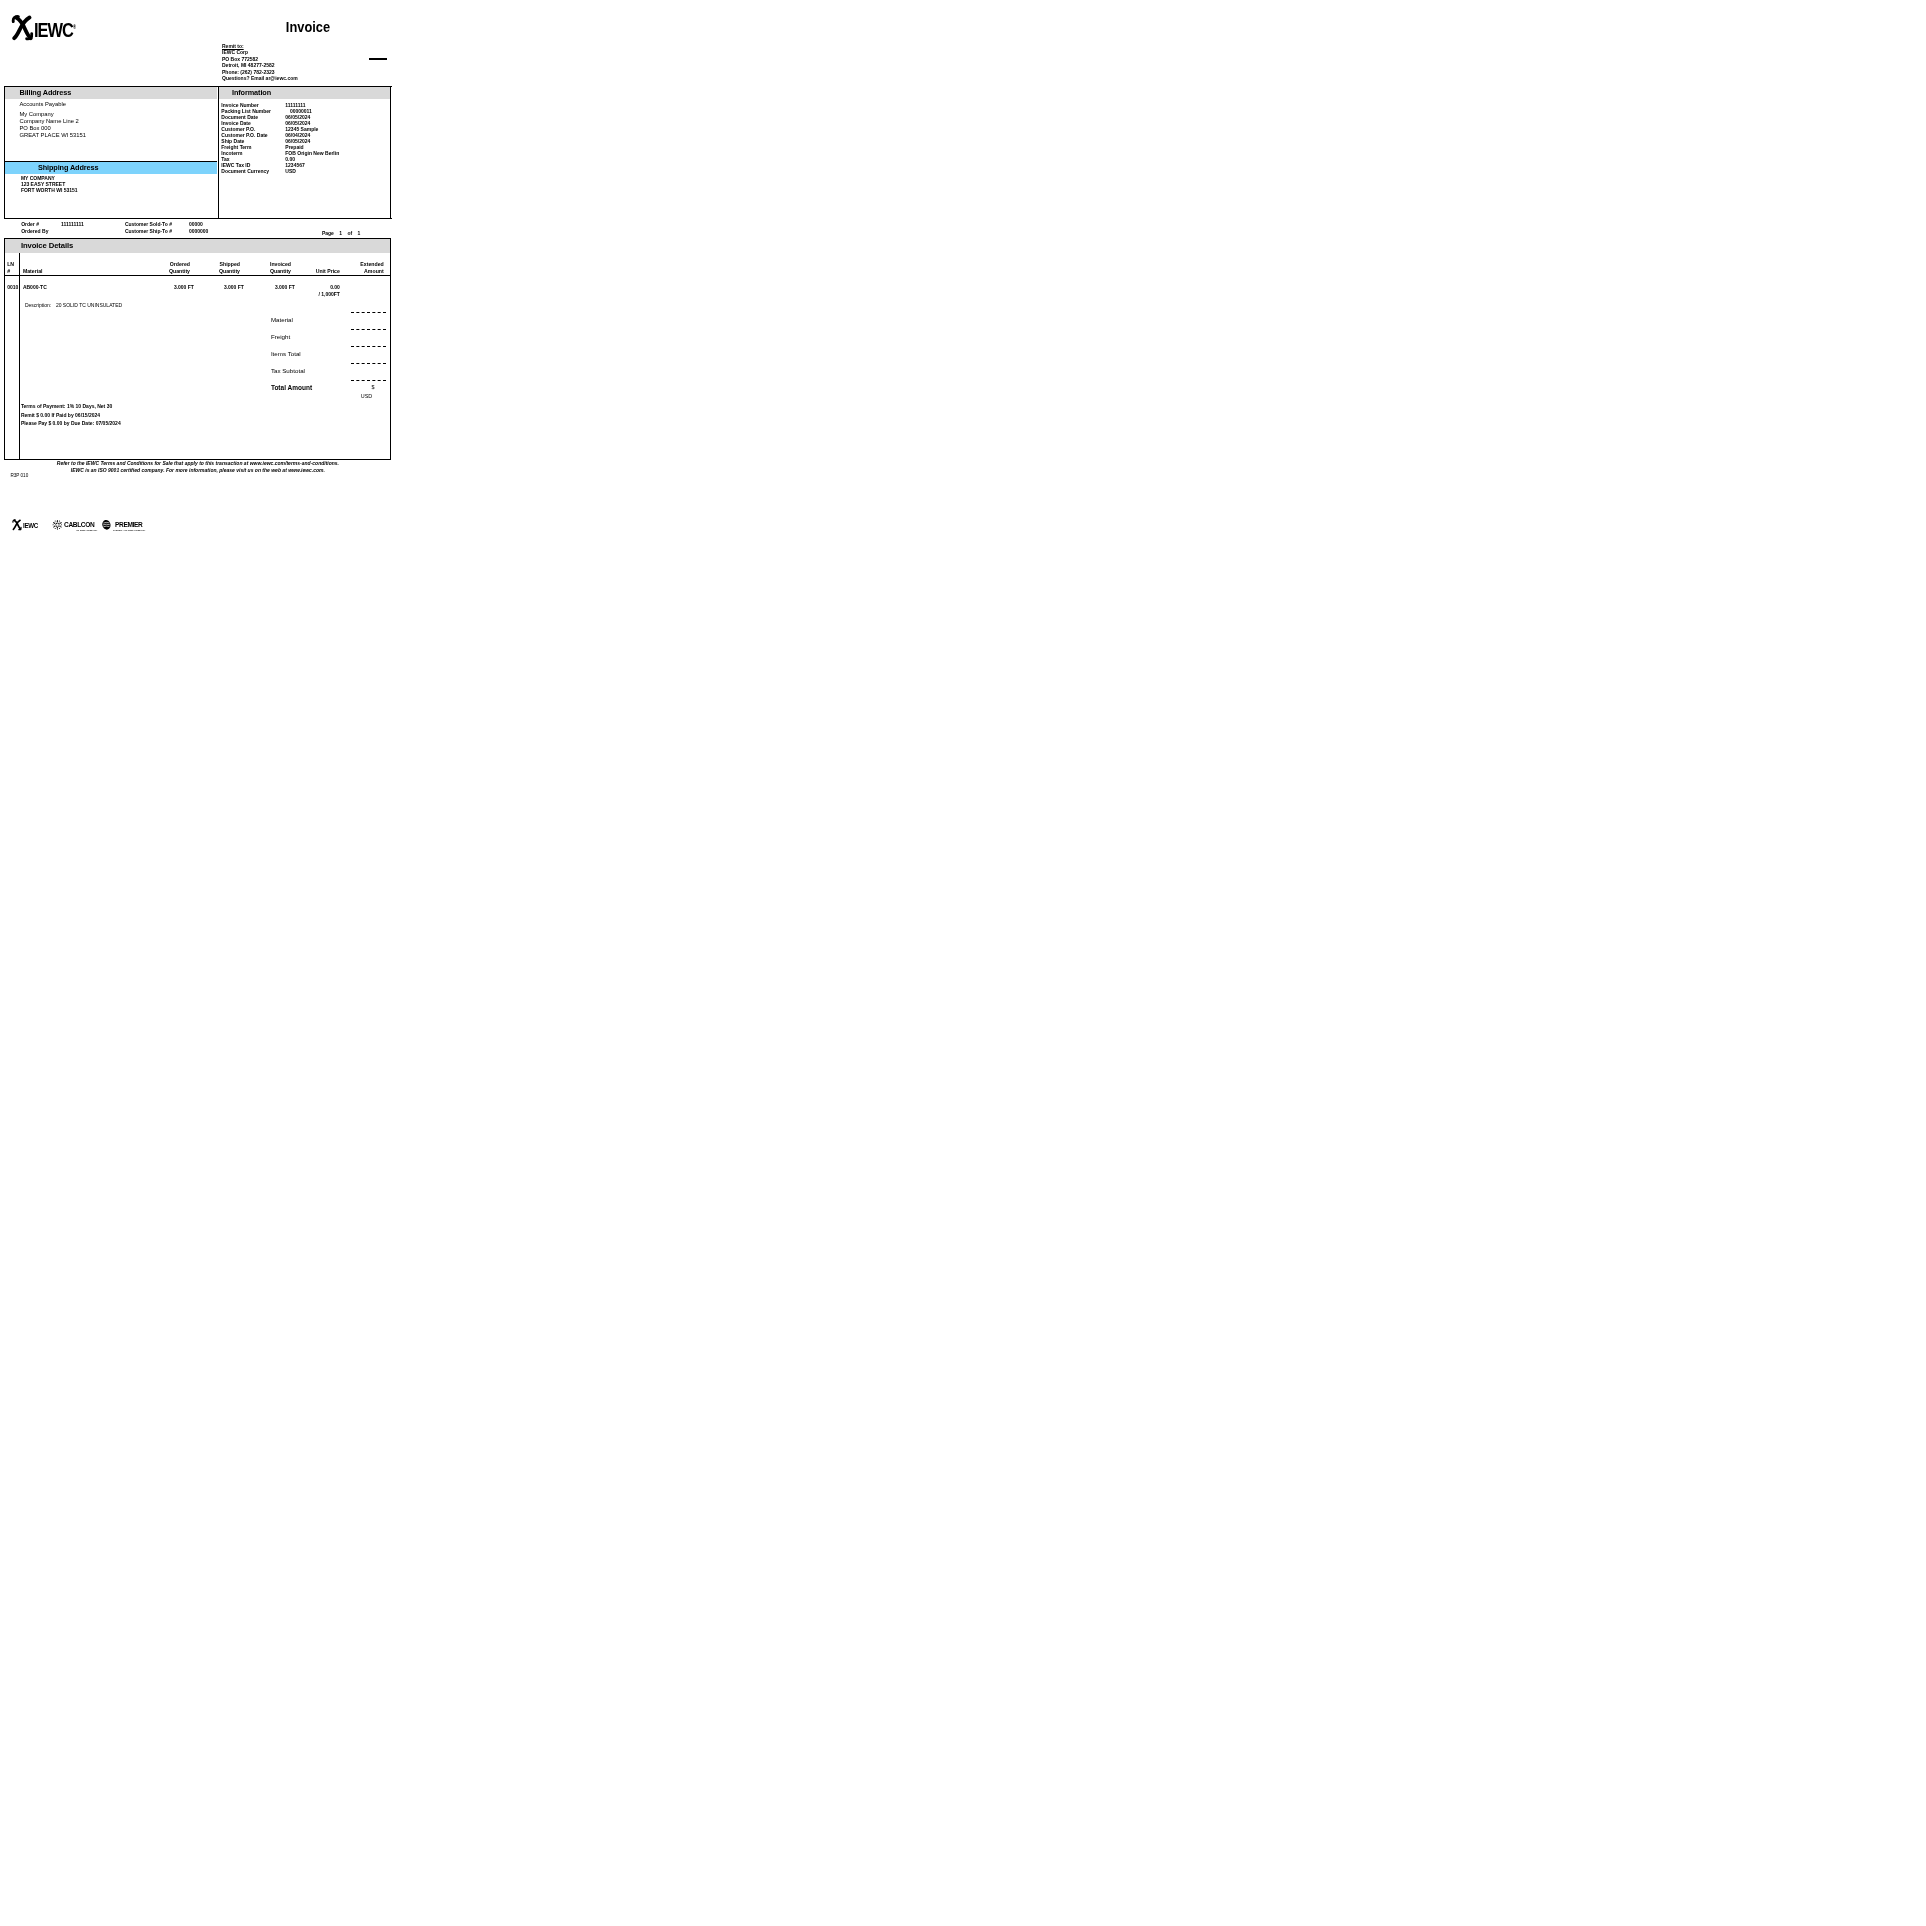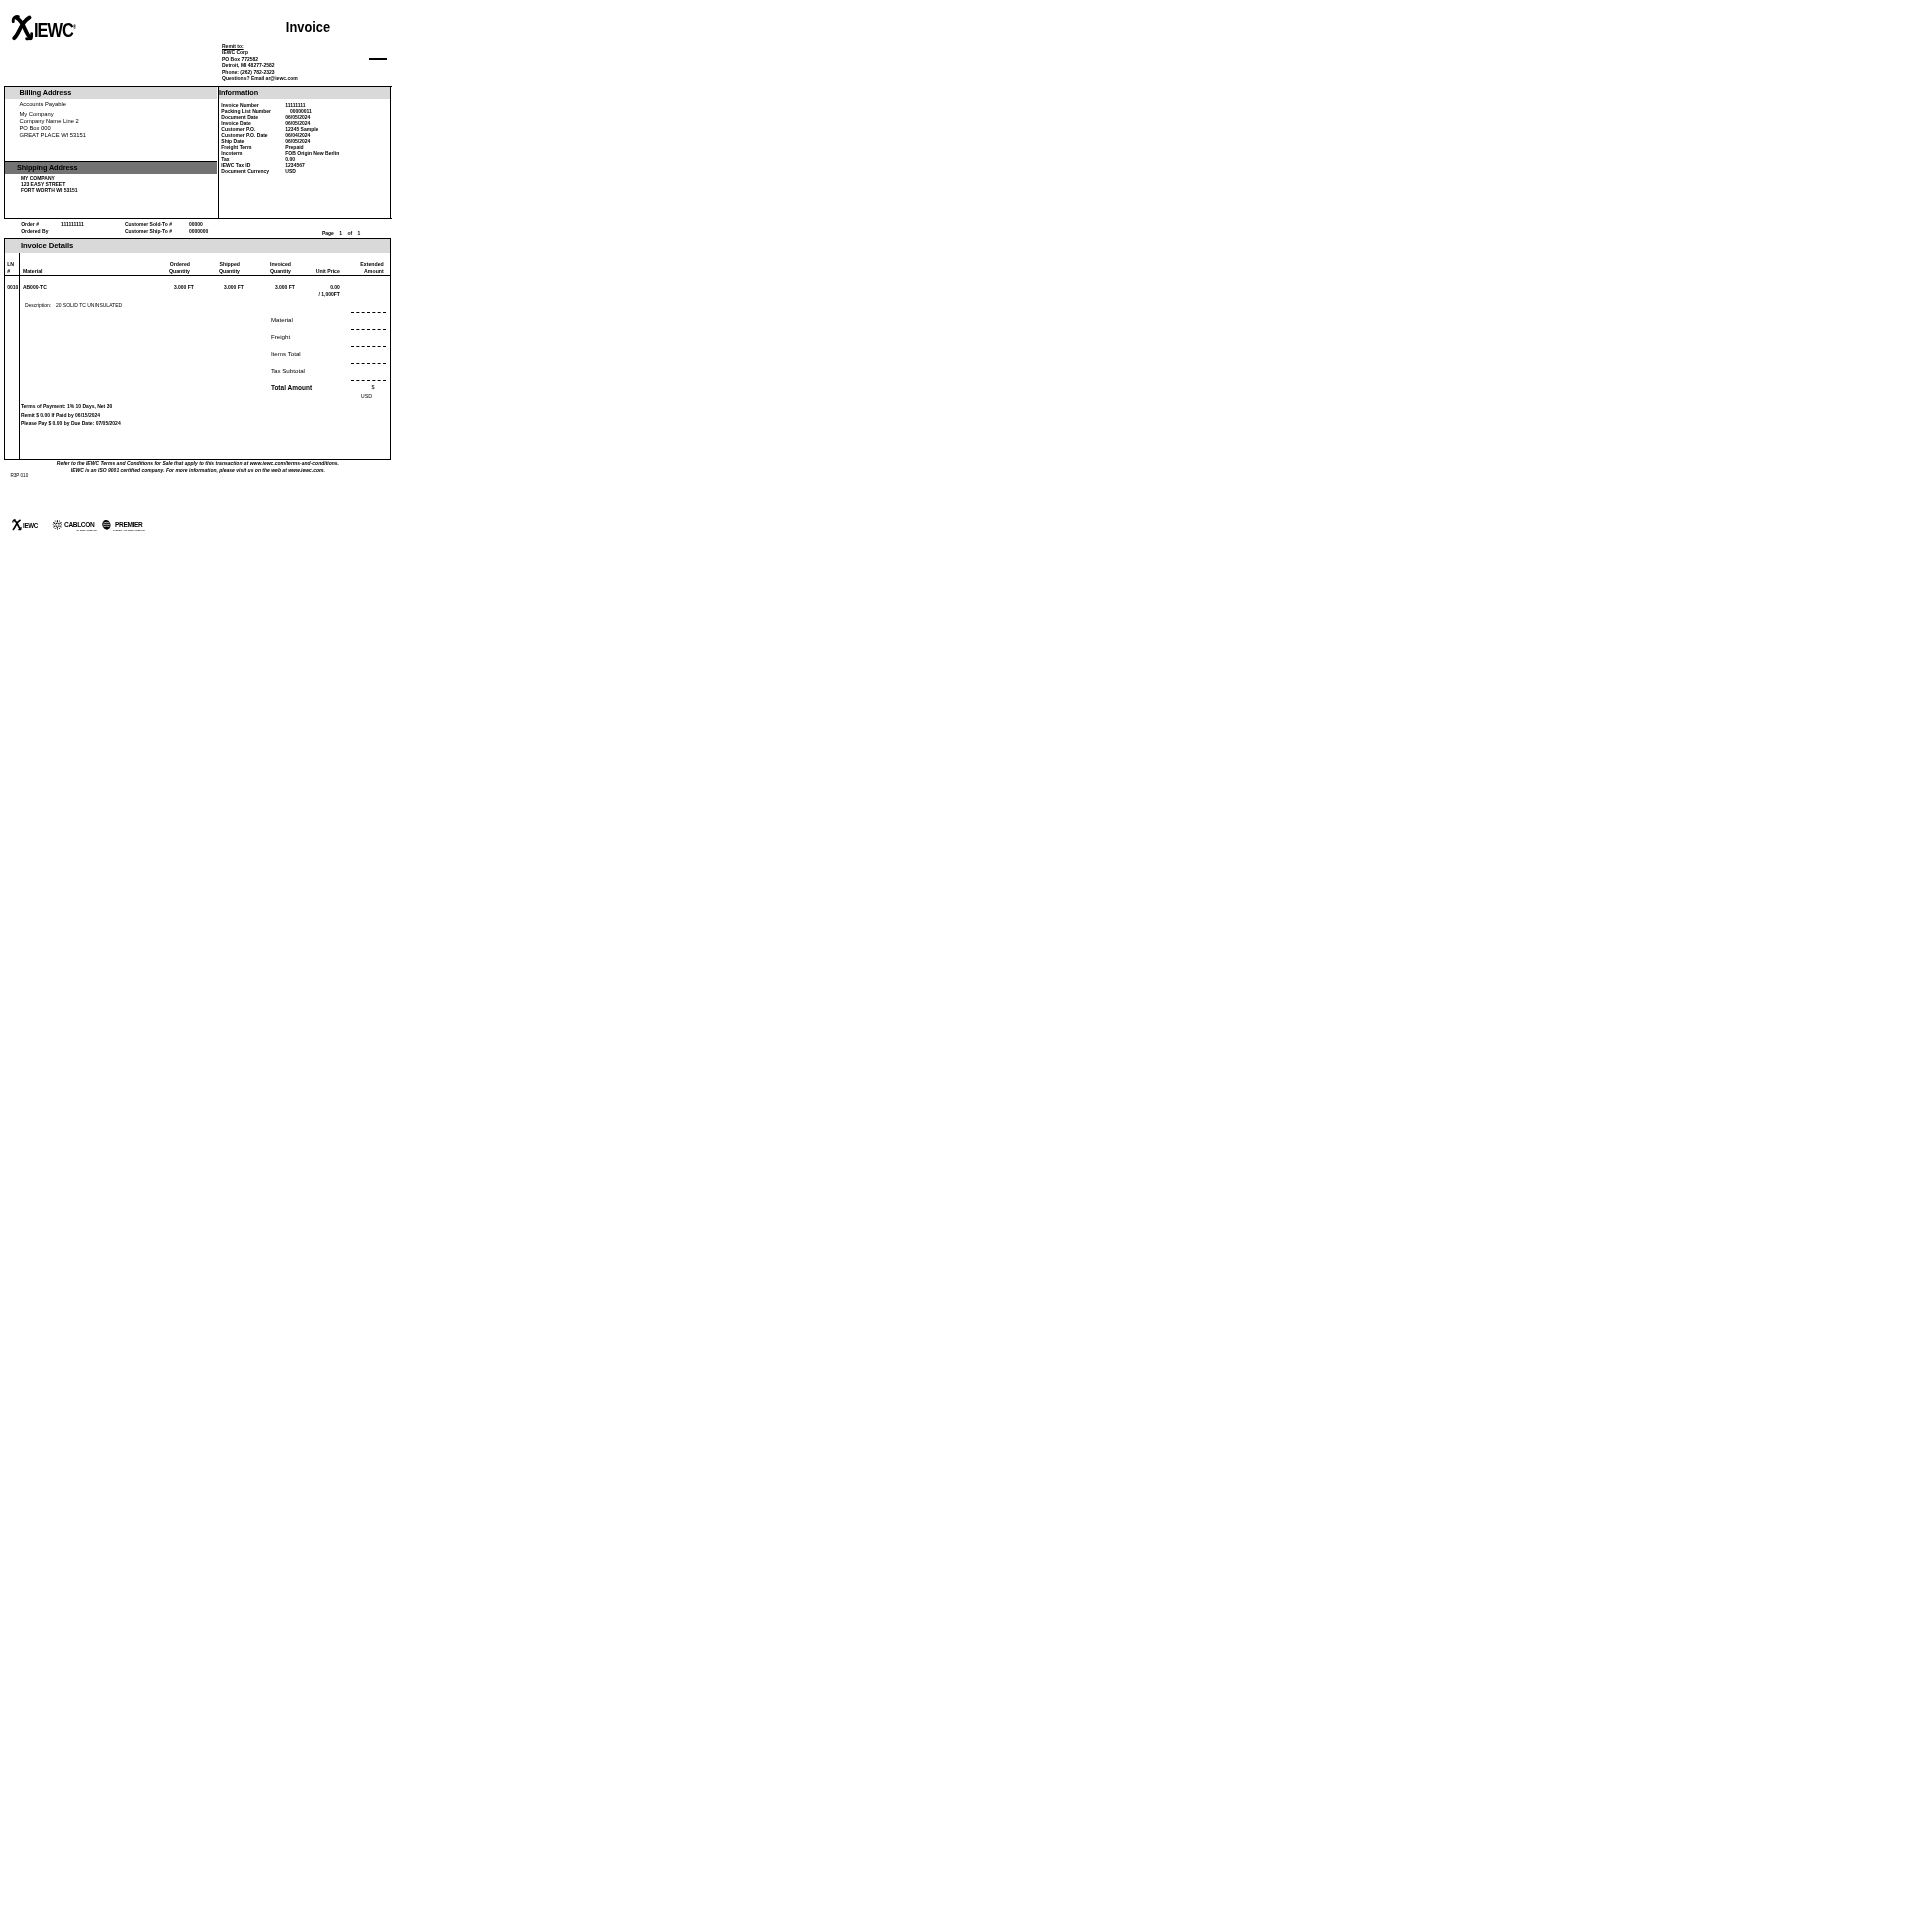--- a/index.html
+++ b/index.html
@@ -15,25 +15,25 @@
   .remit-label{text-decoration:underline;}
   .blackbar{position:absolute;left:369px;top:58px;width:17.7px;height:2.3px;background:#000;}
   
   .rule{position:absolute;background:#000;}
   .top-rule{left:3.9px;top:86px;width:388px;height:1.2px;}
   .cols-bottom-rule{left:3.9px;top:218px;width:388px;height:0.8px;}
   .left-col{position:absolute;left:3.9px;top:87px;width:212px;height:131px;border-left:0.4px solid #000;}
   .right-col{position:absolute;left:218px;top:87px;width:173px;height:131px;border-left:0.4px solid #000;border-right:0.4px solid #000;box-sizing:border-box;}
   .section-bar{height:11.6px;background:#d9d9d9;font-size:7.3px;font-weight:bold;line-height:11.2px;letter-spacing:-0.1px;}
   .left-col .section-bar{padding-left:14.6px;}
-  .right-col .section-bar{padding-left:0;}
+  .right-col .section-bar{padding-left:13px;}
   .billing-attn{position:absolute;left:14.6px;top:13.5px;font-size:5.8px;line-height:7px;}
   .billing-lines{position:absolute;left:14.6px;top:24px;font-size:5.8px;line-height:7px;}
   .ship-rule{position:absolute;left:0;top:74px;width:212px;height:1.2px;background:#000;}
-  .ship-bar{position:absolute;left:0;top:75px;width:212px;height:11.6px;background:#737373;font-size:7.3px;font-weight:bold;line-height:11.2px;padding-left:12px;box-sizing:border-box;letter-spacing:-0.1px;}
+  .ship-bar{position:absolute;left:0;top:75px;width:212px;height:11.6px;background:#7dd3fc;font-size:7.3px;font-weight:bold;line-height:11.2px;padding-left:33px;box-sizing:border-box;letter-spacing:-0.1px;}
   .ship-lines{position:absolute;left:16px;top:88px;font-size:5px;font-weight:bold;line-height:6.2px;}
   .info-rows{position:absolute;left:2.3px;top:15.4px;right:1.5px;font-size:5px;font-weight:bold;line-height:6px;}
   .info-row{display:flex;}
   .info-row .lbl{width:64px;flex:none;}
   .info-row .val{flex:1;}
   .info-row .val.indent{padding-left:4.6px;}
   
   .order-sec{position:absolute;left:3.9px;top:221px;width:387px;height:16px;font-size:5px;font-weight:bold;}
   .order-sec .o-lbl1{position:absolute;left:17.3px;top:0;}
   .order-sec .o-val1{position:absolute;left:57px;top:0;}

